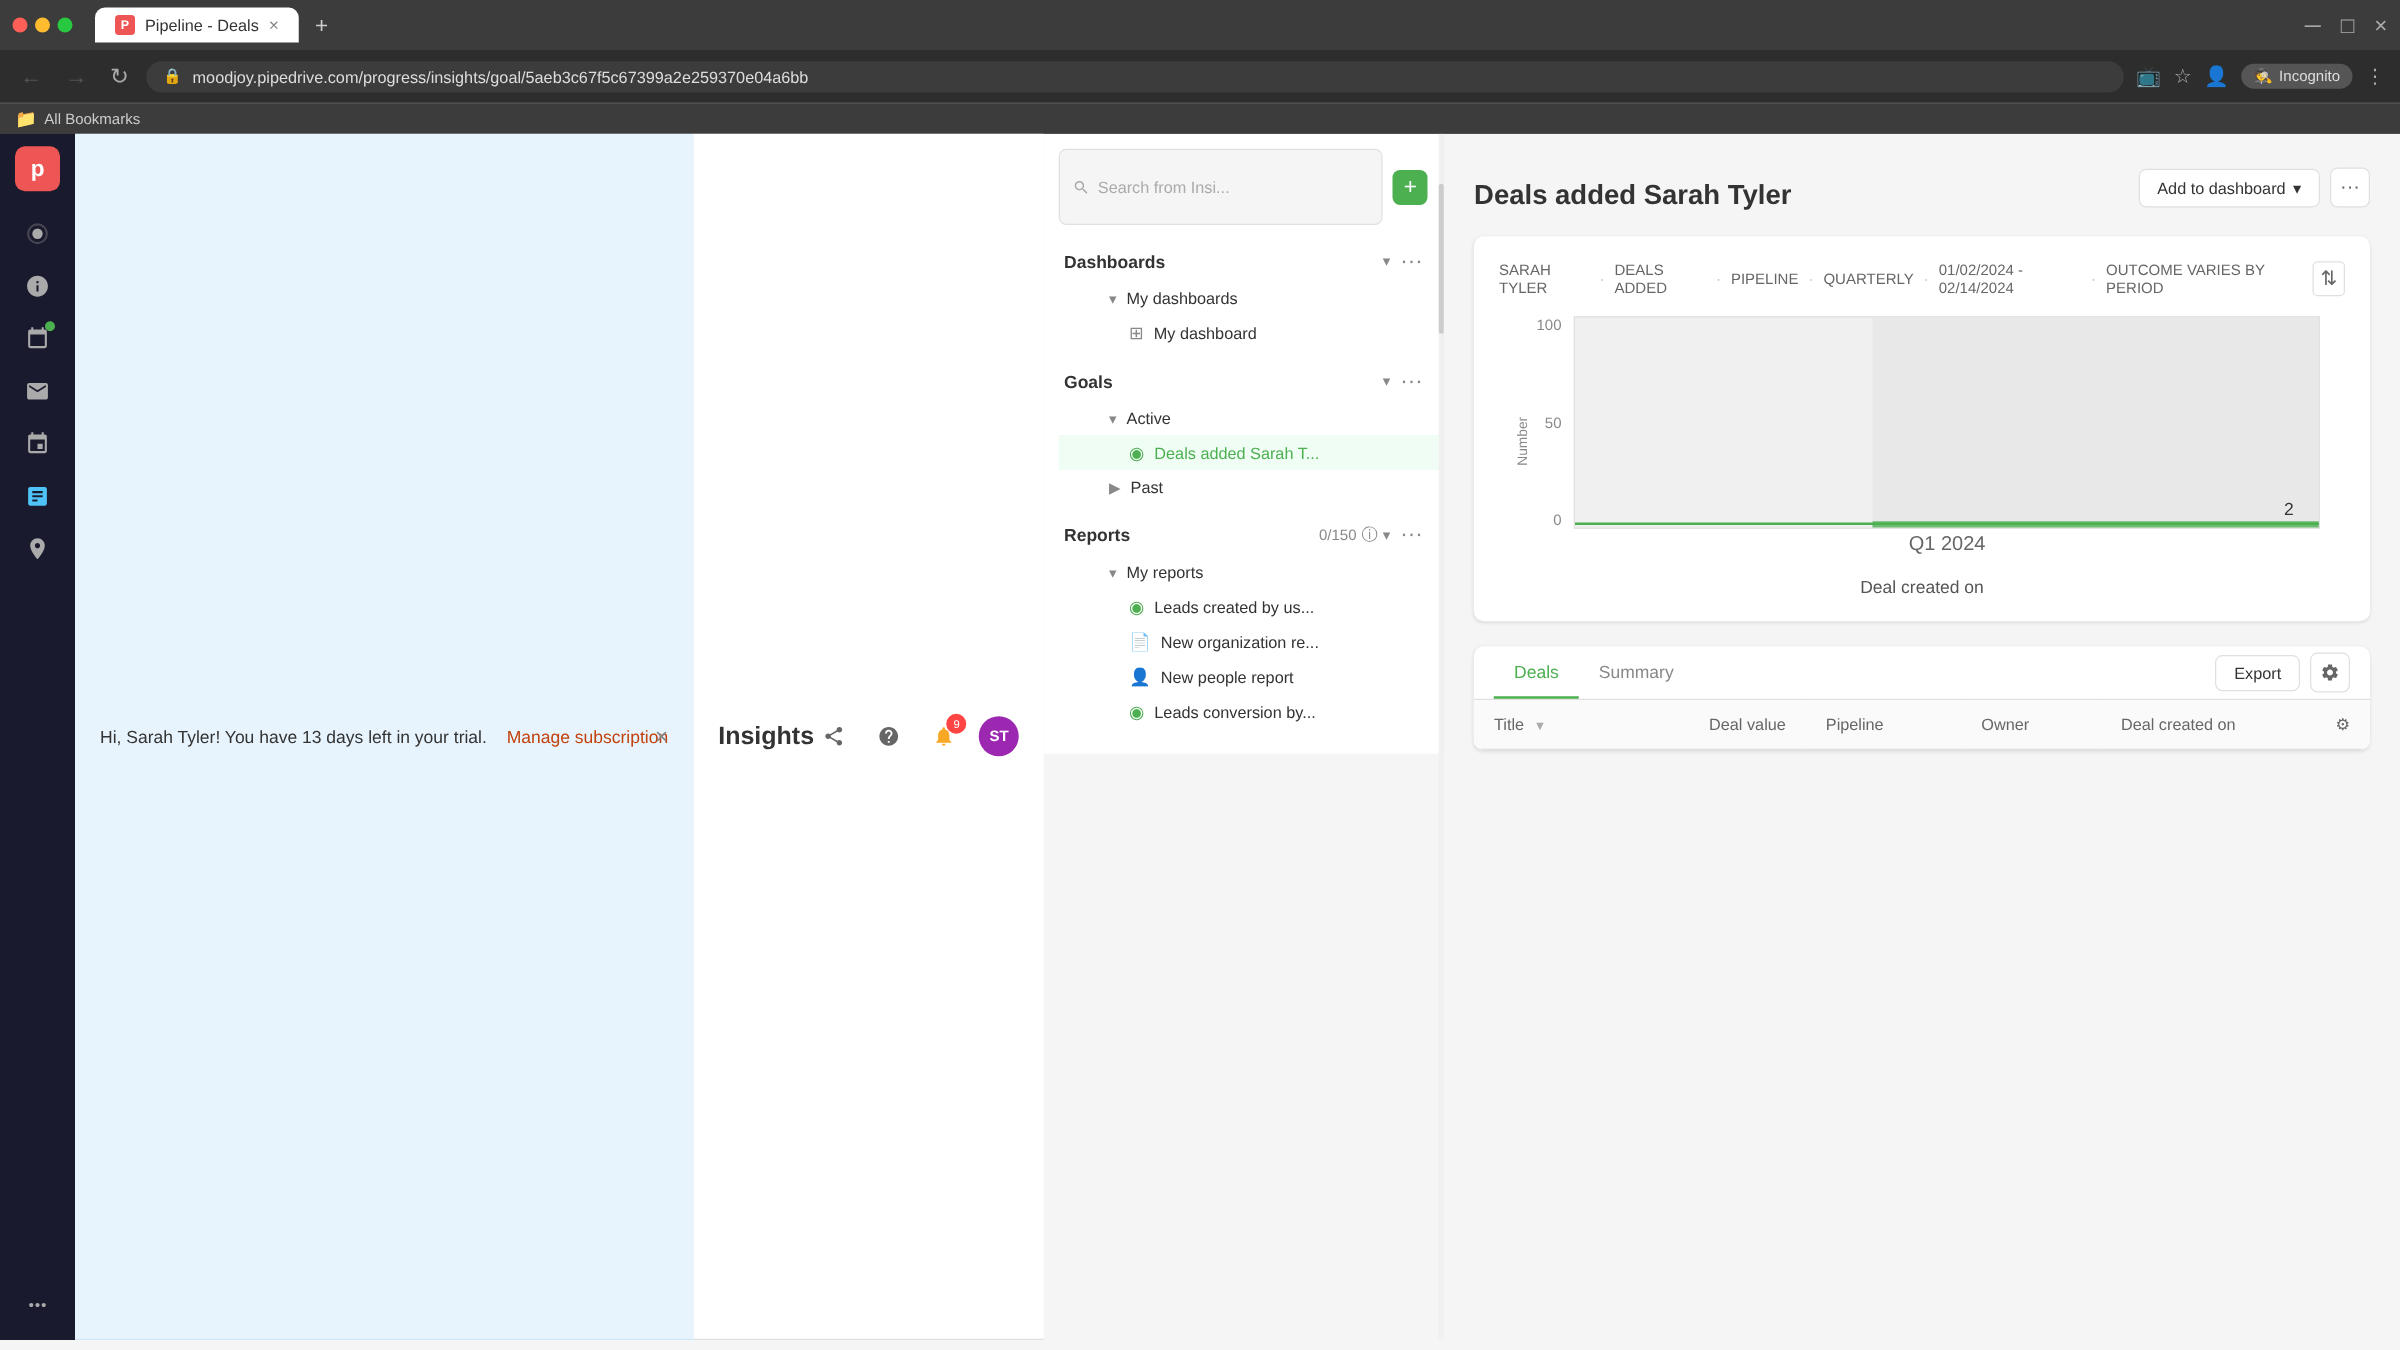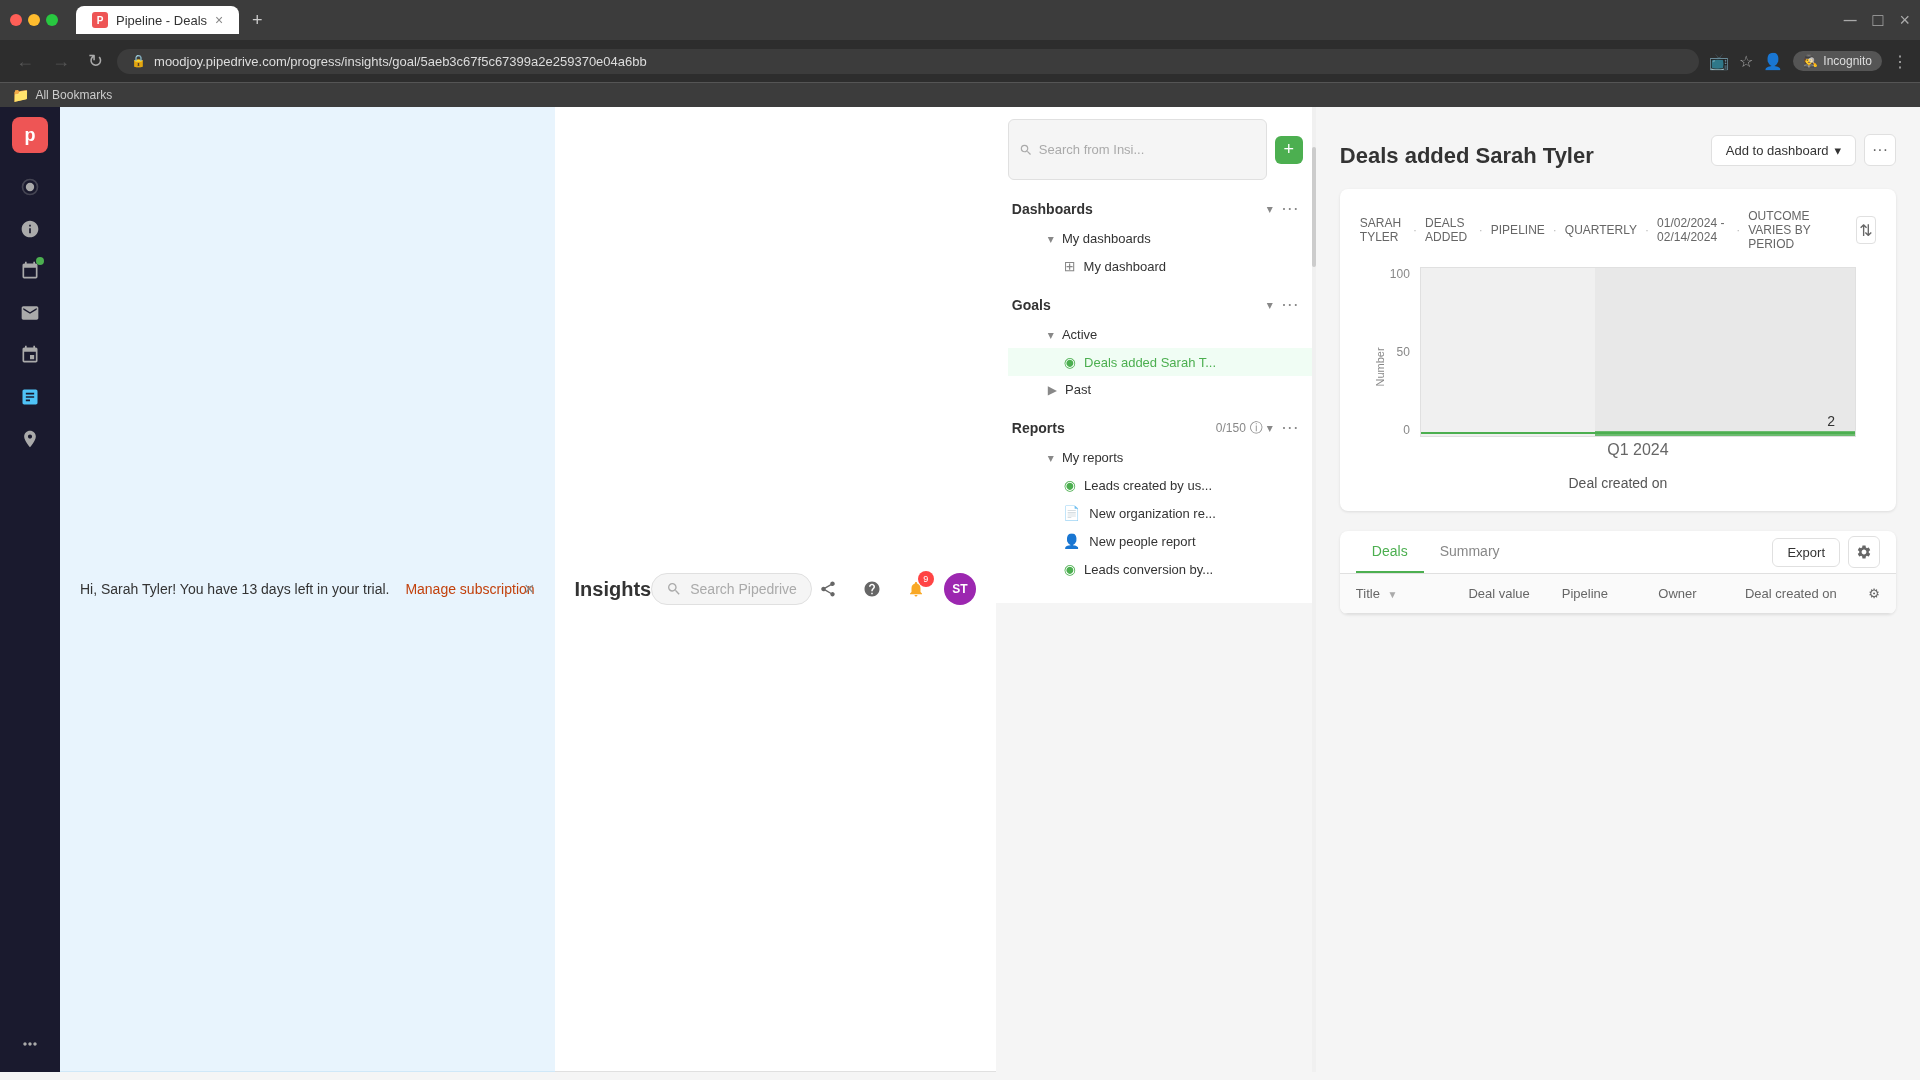--- a/index.html
+++ b/index.html
@@ -215,26 +215,20 @@
 
     <div class="notification-banner" style="position:relative;">
       <span>Hi, Sarah Tyler! You have 13 days left in your trial.</span>
       &nbsp;
       <a href="#">Manage subscription</a>
       <span class="close-btn">×</span>
     </div>
 
     <div class="app-header">
       <span class="app-title">Insights</span>
-      <div class="header-search">
-        <svg width="16" height="16" viewBox="0 0 24 24" fill="#aaa">
-            <path d="M15.5 14h-.79l-.28-.27A6.471 6.471 0 0016 9.5 6.5 6.5 0 109.5 16c1.61 0 3.09-.59 4.23-1.57l.27.28v.79l5 4.99L20.49 19l-4.99-5zm-6 0C7.01 14 5 11.99 5 9.5S7.01 5 9.5 5 14 7.01 14 9.5 11.99 14 9.5 14z"></path>
-          </svg>
-        <span style="font-size:14px;color:#aaa;">Search Pipedrive</span>
-      </div>
       <div class="header-actions">
         <button class="header-btn">
           <svg width="18" height="18" viewBox="0 0 24 24" fill="#666">
               <path d="M18 16.08c-.76 0-1.44.3-1.96.77L8.91 12.7c.05-.23.09-.46.09-.7s-.04-.47-.09-.7l7.05-4.11c.54.5 1.25.81 2.04.81 1.66 0 3-1.34 3-3s-1.34-3-3-3-3 1.34-3 3c0 .24.04.47.09.7L8.04 9.81C7.5 9.31 6.79 9 6 9c-1.66 0-3 1.34-3 3s1.34 3 3 3c.79 0 1.5-.31 2.04-.81l7.12 4.16c-.05.21-.08.43-.08.65 0 1.61 1.31 2.92 2.92 2.92 1.61 0 2.92-1.31 2.92-2.92s-1.31-2.92-2.92-2.92z"></path>
             </svg>
         </button>
         <button class="header-btn">
           <svg width="18" height="18" viewBox="0 0 24 24" fill="#666">
               <path d="M12 2C6.48 2 2 6.48 2 12s4.48 10 10 10 10-4.48 10-10S17.52 2 12 2zm1 17h-2v-2h2v2zm2.07-7.75l-.9.92C13.45 12.9 13 13.5 13 15h-2v-.5c0-1.1.45-2.1 1.17-2.83l1.24-1.26c.37-.36.59-.86.59-1.41 0-1.1-.9-2-2-2s-2 .9-2 2H8c0-2.21 1.79-4 4-4s4 1.79 4 4c0 .88-.36 1.68-.93 2.25z"></path>
             </svg>

